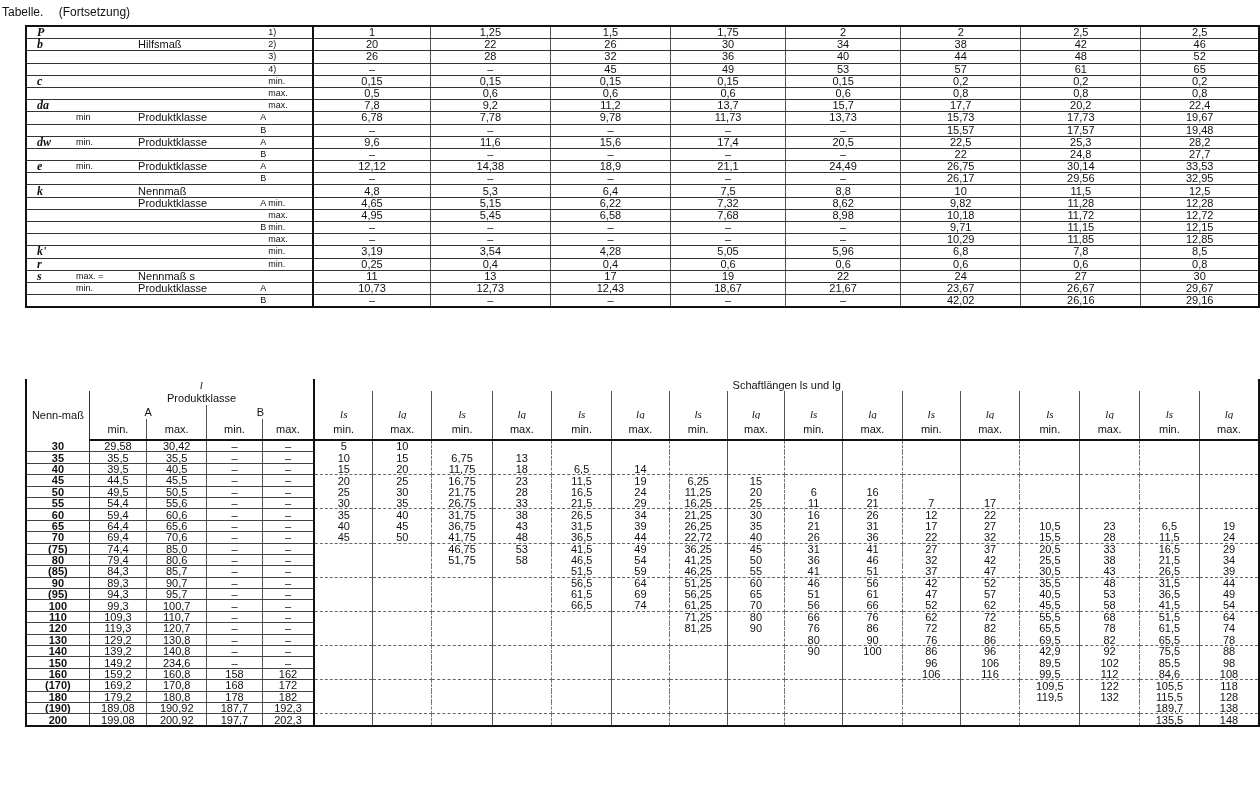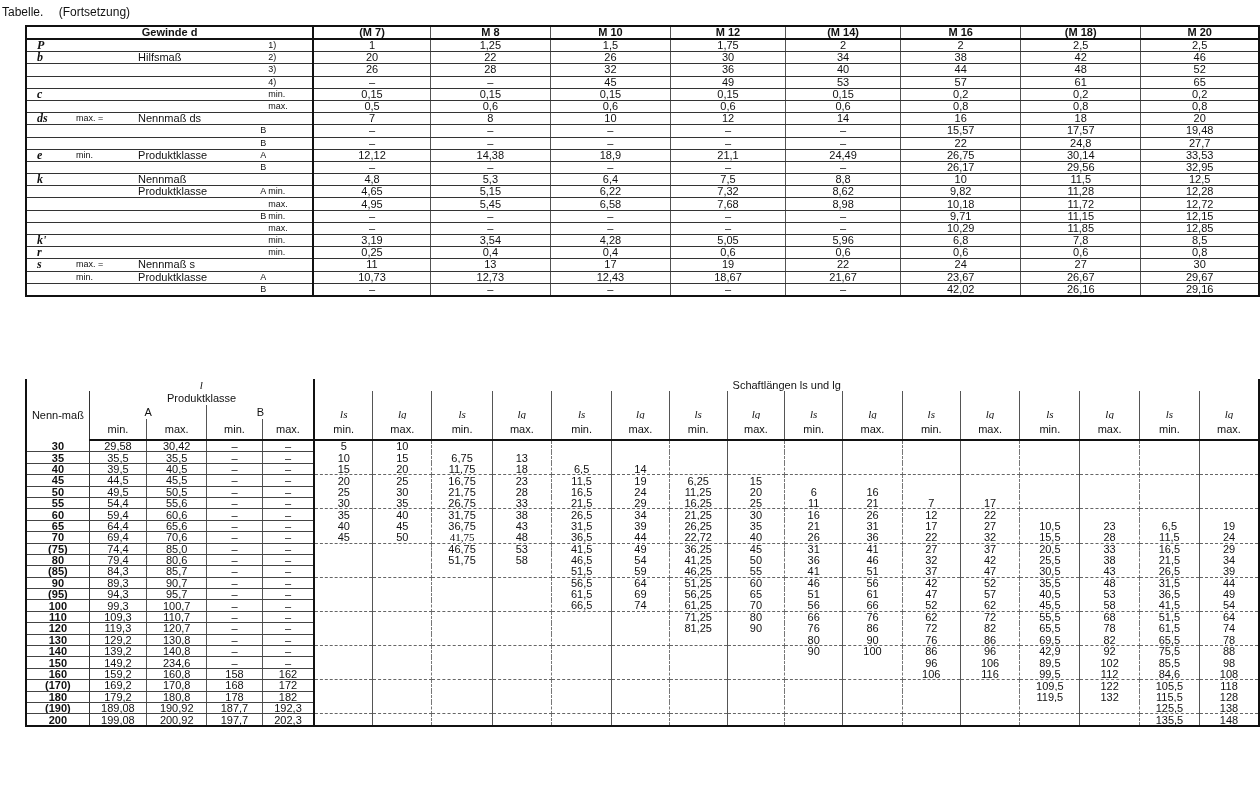--- a/index.html
+++ b/index.html
@@ -49,31 +49,20 @@
     <col style="width:117px">
       <col style="width:120px">
       <col style="width:120px">
       <col style="width:115px">
     <col style="width:115px">
       <col style="width:120px">
       <col style="width:120px">
       <col style="width:118px">
   </colgroup>
   <tbody id="top-body">
-      <tr class="hdr">
-        <td colspan="5">Gewinde d</td>
-        <td class="val first">(M 7)</td>
-        <td class="val">M 8</td>
-        <td class="val">M 10</td>
-        <td class="val">M 12</td>
-        <td class="val">(M 14)</td>
-        <td class="val">M 16</td>
-        <td class="val">(M 18)</td>
-        <td class="val">M 20</td>
-      </tr>
       <tr>
         <td class="sym">P</td>
         <td class="sub"></td>
         <td class="lbl"></td>
         <td class="sub"></td>
         <td class="sub">1)</td>
         <td class="val first">1</td>
         <td class="val">1,25</td>
         <td class="val">1,5</td>
         <td class="val">1,75</td>
@@ -151,48 +140,78 @@
         <td class="val first">0,5</td>
         <td class="val">0,6</td>
         <td class="val">0,6</td>
         <td class="val">0,6</td>
         <td class="val">0,6</td>
         <td class="val">0,8</td>
         <td class="val">0,8</td>
         <td class="val">0,8</td>
       </tr>
       <tr>
-        <td class="sym">ds</td>
-        <td class="sub">max. =</td>
-        <td class="lbl">Nennmaß ds</td>
-        <td class="sub"></td>
-        <td class="sub"></td>
-        <td class="val first">7</td>
-        <td class="val">8</td>
-        <td class="val">10</td>
-        <td class="val">12</td>
-        <td class="val">14</td>
-        <td class="val">16</td>
-        <td class="val">18</td>
-        <td class="val">20</td>
+        <td class="sym">da</td>
+        <td class="sub"></td>
+        <td class="lbl"></td>
+        <td class="sub"></td>
+        <td class="sub">max.</td>
+        <td class="val first">7,8</td>
+        <td class="val">9,2</td>
+        <td class="val">11,2</td>
+        <td class="val">13,7</td>
+        <td class="val">15,7</td>
+        <td class="val">17,7</td>
+        <td class="val">20,2</td>
+        <td class="val">22,4</td>
+      </tr>
+      <tr>
+        <td class="sym"></td>
+        <td class="sub">min</td>
+        <td class="lbl">Produktklasse</td>
+        <td class="sub">A</td>
+        <td class="sub"></td>
+        <td class="val first">6,78</td>
+        <td class="val">7,78</td>
+        <td class="val">9,78</td>
+        <td class="val">11,73</td>
+        <td class="val">13,73</td>
+        <td class="val">15,73</td>
+        <td class="val">17,73</td>
+        <td class="val">19,67</td>
       </tr>
       <tr>
         <td class="sym"></td>
         <td class="sub"></td>
         <td class="lbl"></td>
         <td class="sub">B</td>
         <td class="sub"></td>
         <td class="val first">–</td>
         <td class="val">–</td>
         <td class="val">–</td>
         <td class="val">–</td>
         <td class="val">–</td>
         <td class="val">15,57</td>
         <td class="val">17,57</td>
         <td class="val">19,48</td>
+      </tr>
+      <tr>
+        <td class="sym">dw</td>
+        <td class="sub">min.</td>
+        <td class="lbl">Produktklasse</td>
+        <td class="sub">A</td>
+        <td class="sub"></td>
+        <td class="val first">9,6</td>
+        <td class="val">11,6</td>
+        <td class="val">15,6</td>
+        <td class="val">17,4</td>
+        <td class="val">20,5</td>
+        <td class="val">22,5</td>
+        <td class="val">25,3</td>
+        <td class="val">28,2</td>
       </tr>
       <tr>
         <td class="sym"></td>
         <td class="sub"></td>
         <td class="lbl"></td>
         <td class="sub">B</td>
         <td class="sub"></td>
         <td class="val first">–</td>
         <td class="val">–</td>
         <td class="val">–</td>
@@ -646,21 +665,21 @@
         <td class=" d" style="border-bottom: none;">19</td>
       </tr>
       <tr class="rowline dash">
         <td class="nm">70</td>
         <td class="c">69,4</td>
         <td class="c">70,6</td>
         <td class="c">–</td>
         <td class="sep">–</td>
         <td class="c d" style="border-bottom: 1px dashed rgb(102, 102, 102);">45</td>
         <td class="c dl d" style="border-bottom: 1px dashed rgb(102, 102, 102);">50</td>
-        <td class="c d" style="border-bottom: 1px dashed rgb(102, 102, 102); font-family: Liberation Serif, serif;">41,75</td>
+        <td class="c d" style="border-bottom: 1px dashed rgb(102, 102, 102);">41,75</td>
         <td class="c dl d" style="border-bottom: 1px dashed rgb(102, 102, 102);">48</td>
         <td class="c d" style="border-bottom: 1px dashed rgb(102, 102, 102);">36,5</td>
         <td class="c dl d" style="border-bottom: 1px dashed rgb(102, 102, 102);">44</td>
         <td class="c d" style="border-bottom: 1px dashed rgb(102, 102, 102);">22,72</td>
         <td class="c dl d" style="border-bottom: 1px dashed rgb(102, 102, 102);">40</td>
         <td class="c d" style="border-bottom: 1px dashed rgb(102, 102, 102);">26</td>
         <td class="c dl d" style="border-bottom: 1px dashed rgb(102, 102, 102);">36</td>
         <td class="c d" style="border-bottom: 1px dashed rgb(102, 102, 102);">22</td>
         <td class="c dl d" style="border-bottom: 1px dashed rgb(102, 102, 102);">32</td>
         <td class="c d" style="border-bottom: 1px dashed rgb(102, 102, 102);">15,5</td>
@@ -1003,21 +1022,21 @@
         <td class="c d" style="border-bottom: 1px dashed rgb(102, 102, 102);"></td>
         <td class="c dl d" style="border-bottom: 1px dashed rgb(102, 102, 102);"></td>
         <td class="c d" style="border-bottom: 1px dashed rgb(102, 102, 102);"></td>
         <td class="c dl d" style="border-bottom: 1px dashed rgb(102, 102, 102);"></td>
         <td class="c d" style="border-bottom: 1px dashed rgb(102, 102, 102);"></td>
         <td class="c dl d" style="border-bottom: 1px dashed rgb(102, 102, 102);"></td>
         <td class="c d" style="border-bottom: 1px dashed rgb(102, 102, 102);"></td>
         <td class="c dl d" style="border-bottom: 1px dashed rgb(102, 102, 102);"></td>
         <td class="c d" style="border-bottom: 1px dashed rgb(102, 102, 102);"></td>
         <td class="c dl d" style="border-bottom: 1px dashed rgb(102, 102, 102);"></td>
-        <td class="c d" style="border-bottom: 1px dashed rgb(102, 102, 102);">125,5</td>
+        <td class="c d" style="border-bottom: 1px dashed rgb(102, 102, 102);">189,7</td>
         <td class=" d" style="border-bottom: 1px dashed rgb(102, 102, 102);">138</td>
       </tr>
       <tr class="rowline">
         <td class="nm">200</td>
         <td class="c">199,08</td>
         <td class="c">200,92</td>
         <td class="c">197,7</td>
         <td class="sep">202,3</td>
         <td class="c d" style="border-bottom: none;"></td>
         <td class="c dl d" style="border-bottom: none;"></td>

